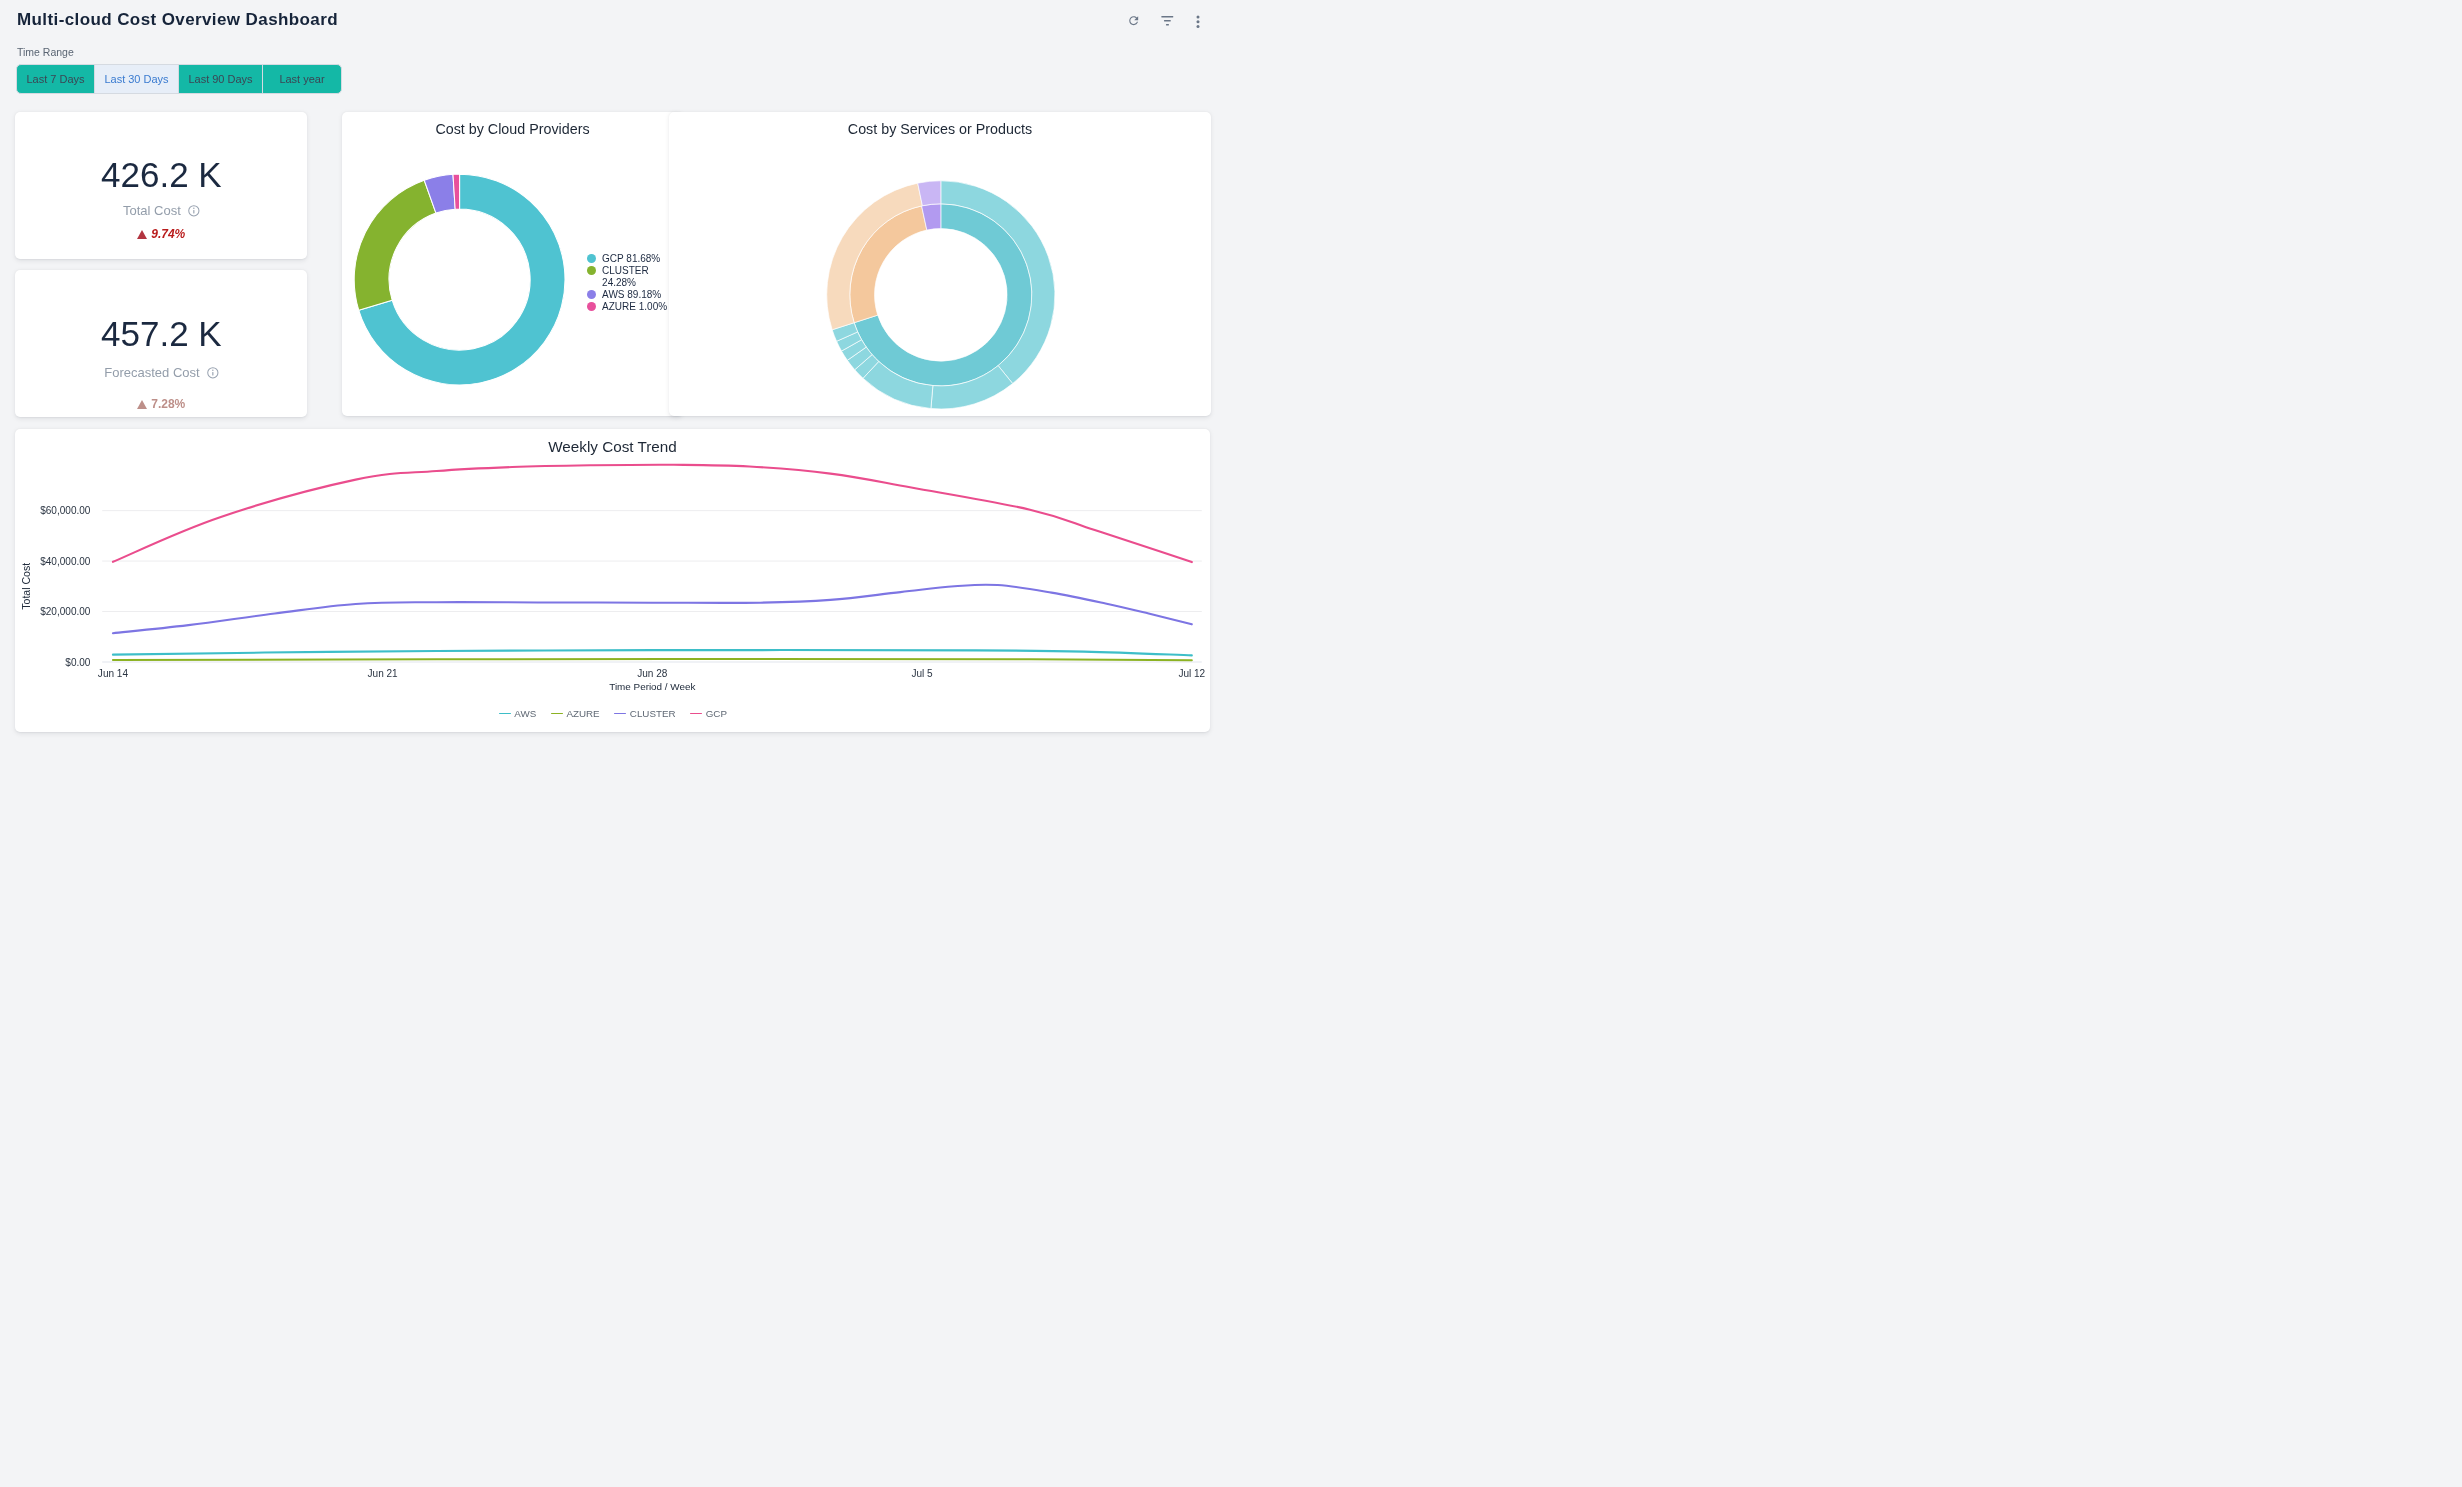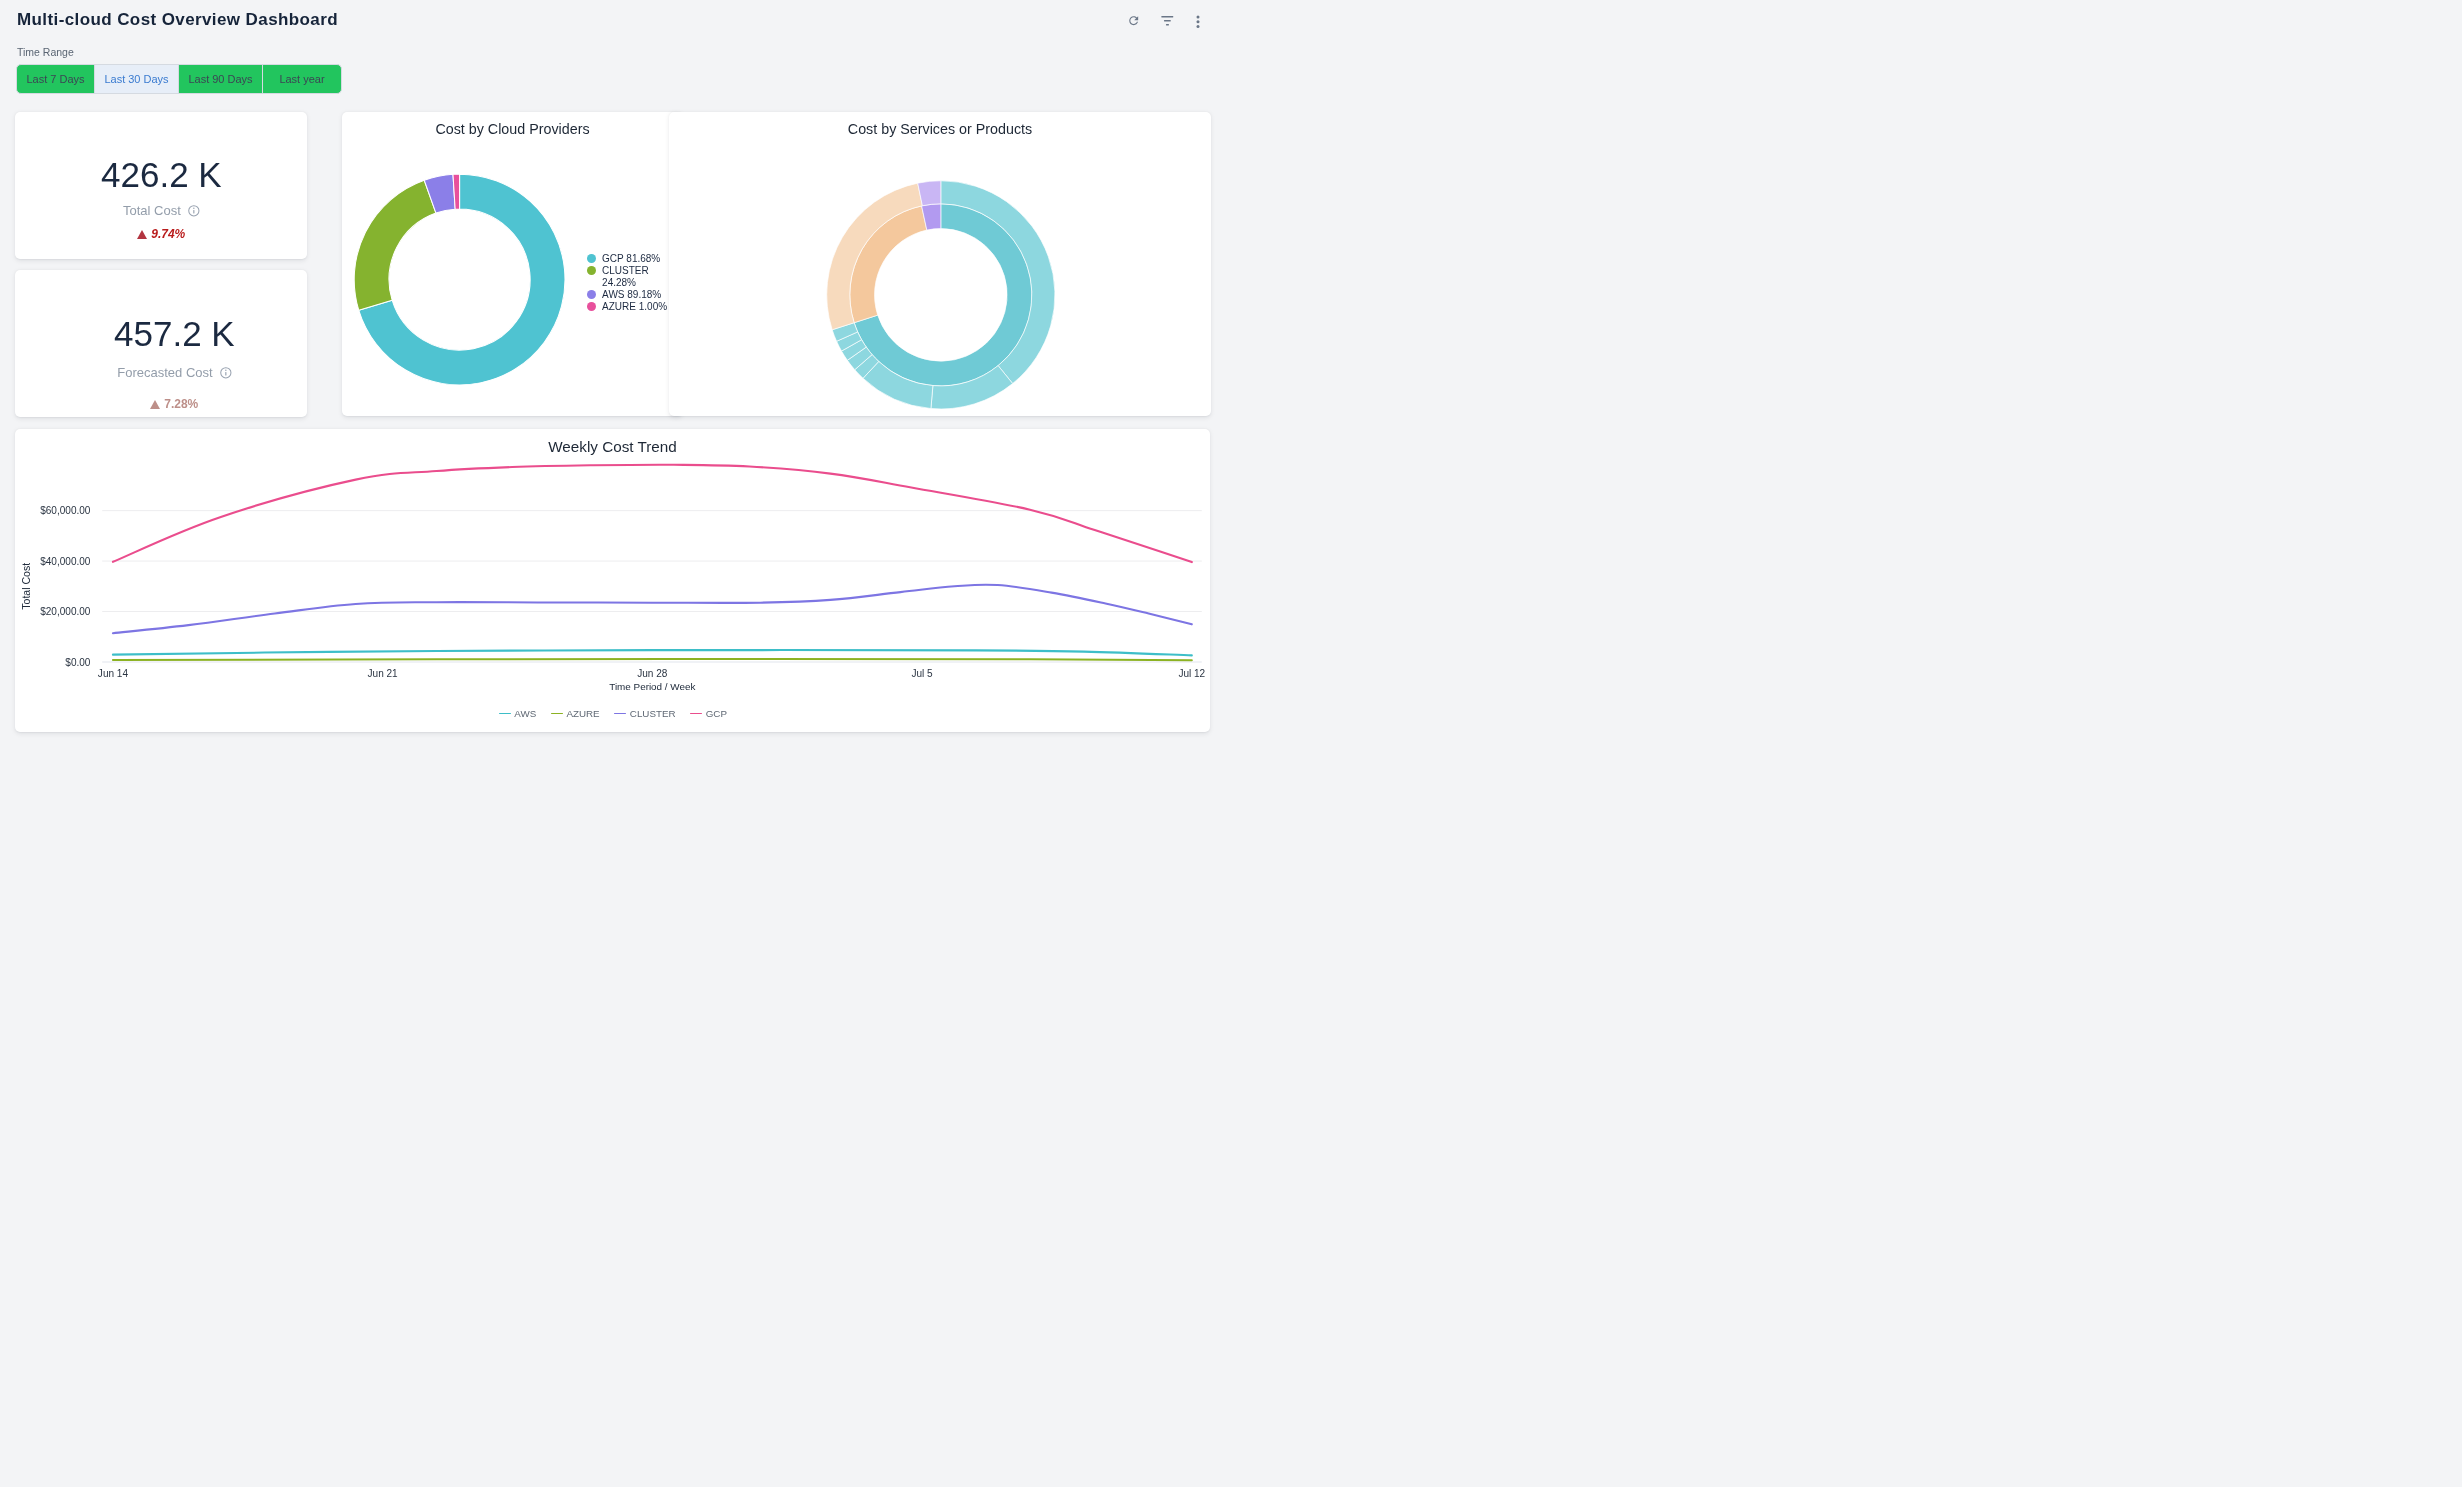--- a/index.html
+++ b/index.html
@@ -1,21 +1,21 @@
 <!DOCTYPE html>
 <html style="font-size:13.4px"><head>
 <meta charset="utf-8">
 <style>
 * { margin:0; padding:0; box-sizing:border-box; }
 html,body { width:1231px; height:744px; background:#f3f4f6; font-family:"Liberation Sans", sans-serif; }
 .abs { position:absolute; }
 h1 { position:absolute; left:17px; top:9.6px; font-size:17px; font-weight:700; color:#16243a; letter-spacing:0.4px; }
 
 .trlabel { position:absolute; left:17px; top:46px; font-size:10.5px; color:#5a6573; }
-.btngroup { position:absolute; left:16px; top:64px; height:30px; display:flex; background:#22c55e; border:0.8px solid #d5dae1; border-radius:5px; overflow:hidden; }
+.btngroup { position:absolute; left:16px; top:64px; height:30px; display:flex; background:#14b8a6; border:0.8px solid #d5dae1; border-radius:5px; overflow:hidden; }
 .btn { display:flex; align-items:center; justify-content:center; font-size:11px; color:#3c4654; border-right:0.8px solid #d5dae1; }
 .btn:last-child { border-right:none; }
 .btn.active { background:#e7eef8; color:#3a7bd0; }
 .card { position:absolute; background:#fff; border-radius:5px; box-shadow:0 0.8px 1.7px rgba(16,24,40,.05), 0 1.7px 5px rgba(16,24,40,.08); }
 .kpinum { position:absolute; width:100%; text-align:center; font-size:35px; font-weight:400; color:#1b2940; }
 .kpilabel { position:absolute; width:100%; text-align:center; font-size:13px; color:#939daa; }
 .kpidelta { position:absolute; width:100%; display:flex; align-items:center; justify-content:center; gap:3.8px; font-size:12px; font-weight:700; }
 .tri { width:0; height:0; border-left:5.5px solid transparent; border-right:5.5px solid transparent; }
 .ctitle { font-size:18.2px; font-weight:400; fill:#1d2735; }
 .cardtitle { position:absolute; width:100%; text-align:center; top:8.8px; font-size:14.3px; font-weight:400; color:#1d2735; }
@@ -55,21 +55,21 @@
 <div class="card" style="left:15.4px; top:112px; width:292px; height:147px;">
   <div class="kpinum" style="top:43px;">426.2 K</div>
   <div class="kpilabel" style="top:91px;">Total Cost &nbsp;<svg width="11.7" height="11.7" viewBox="0 0 16 16" style="vertical-align:-1.7px">
 <circle cx="8" cy="8" r="7" fill="none" stroke="#98a2b0" stroke-width="1.4"></circle>
 <rect x="7.2" y="6.8" width="1.6" height="5" rx="0.8" fill="#98a2b0"></rect>
 <circle cx="8" cy="4.4" r="1" fill="#98a2b0"></circle>
 </svg></div>
   <div class="kpidelta" style="top:115px; color:#b91c1c;font-style:italic;"><span class="tri" style="border-bottom:9.2px solid #b23440;"></span>9.74%</div>
 </div>
 
-<div class="card" style="left:15.4px; top:270px; width:292px; height:147px;padding-left:13px;">
+<div class="card" style="left:15.4px; top:270px; width:292px; height:147px;">
   <div class="kpinum" style="top:44px;">457.2 K</div>
   <div class="kpilabel" style="top:95px;">Forecasted Cost &nbsp;<svg width="11.7" height="11.7" viewBox="0 0 16 16" style="vertical-align:-1.7px">
 <circle cx="8" cy="8" r="7" fill="none" stroke="#98a2b0" stroke-width="1.4"></circle>
 <rect x="7.2" y="6.8" width="1.6" height="5" rx="0.8" fill="#98a2b0"></rect>
 <circle cx="8" cy="4.4" r="1" fill="#98a2b0"></circle>
 </svg></div>
   <div class="kpidelta" style="top:127px; color:#bd8f89;"><span class="tri" style="border-bottom:9.2px solid #bd8f89;"></span>7.28%</div>
 </div>
 
 <div class="card" style="left:319px; top:112px; width:341px; height:304px;margin-left:23px;">

